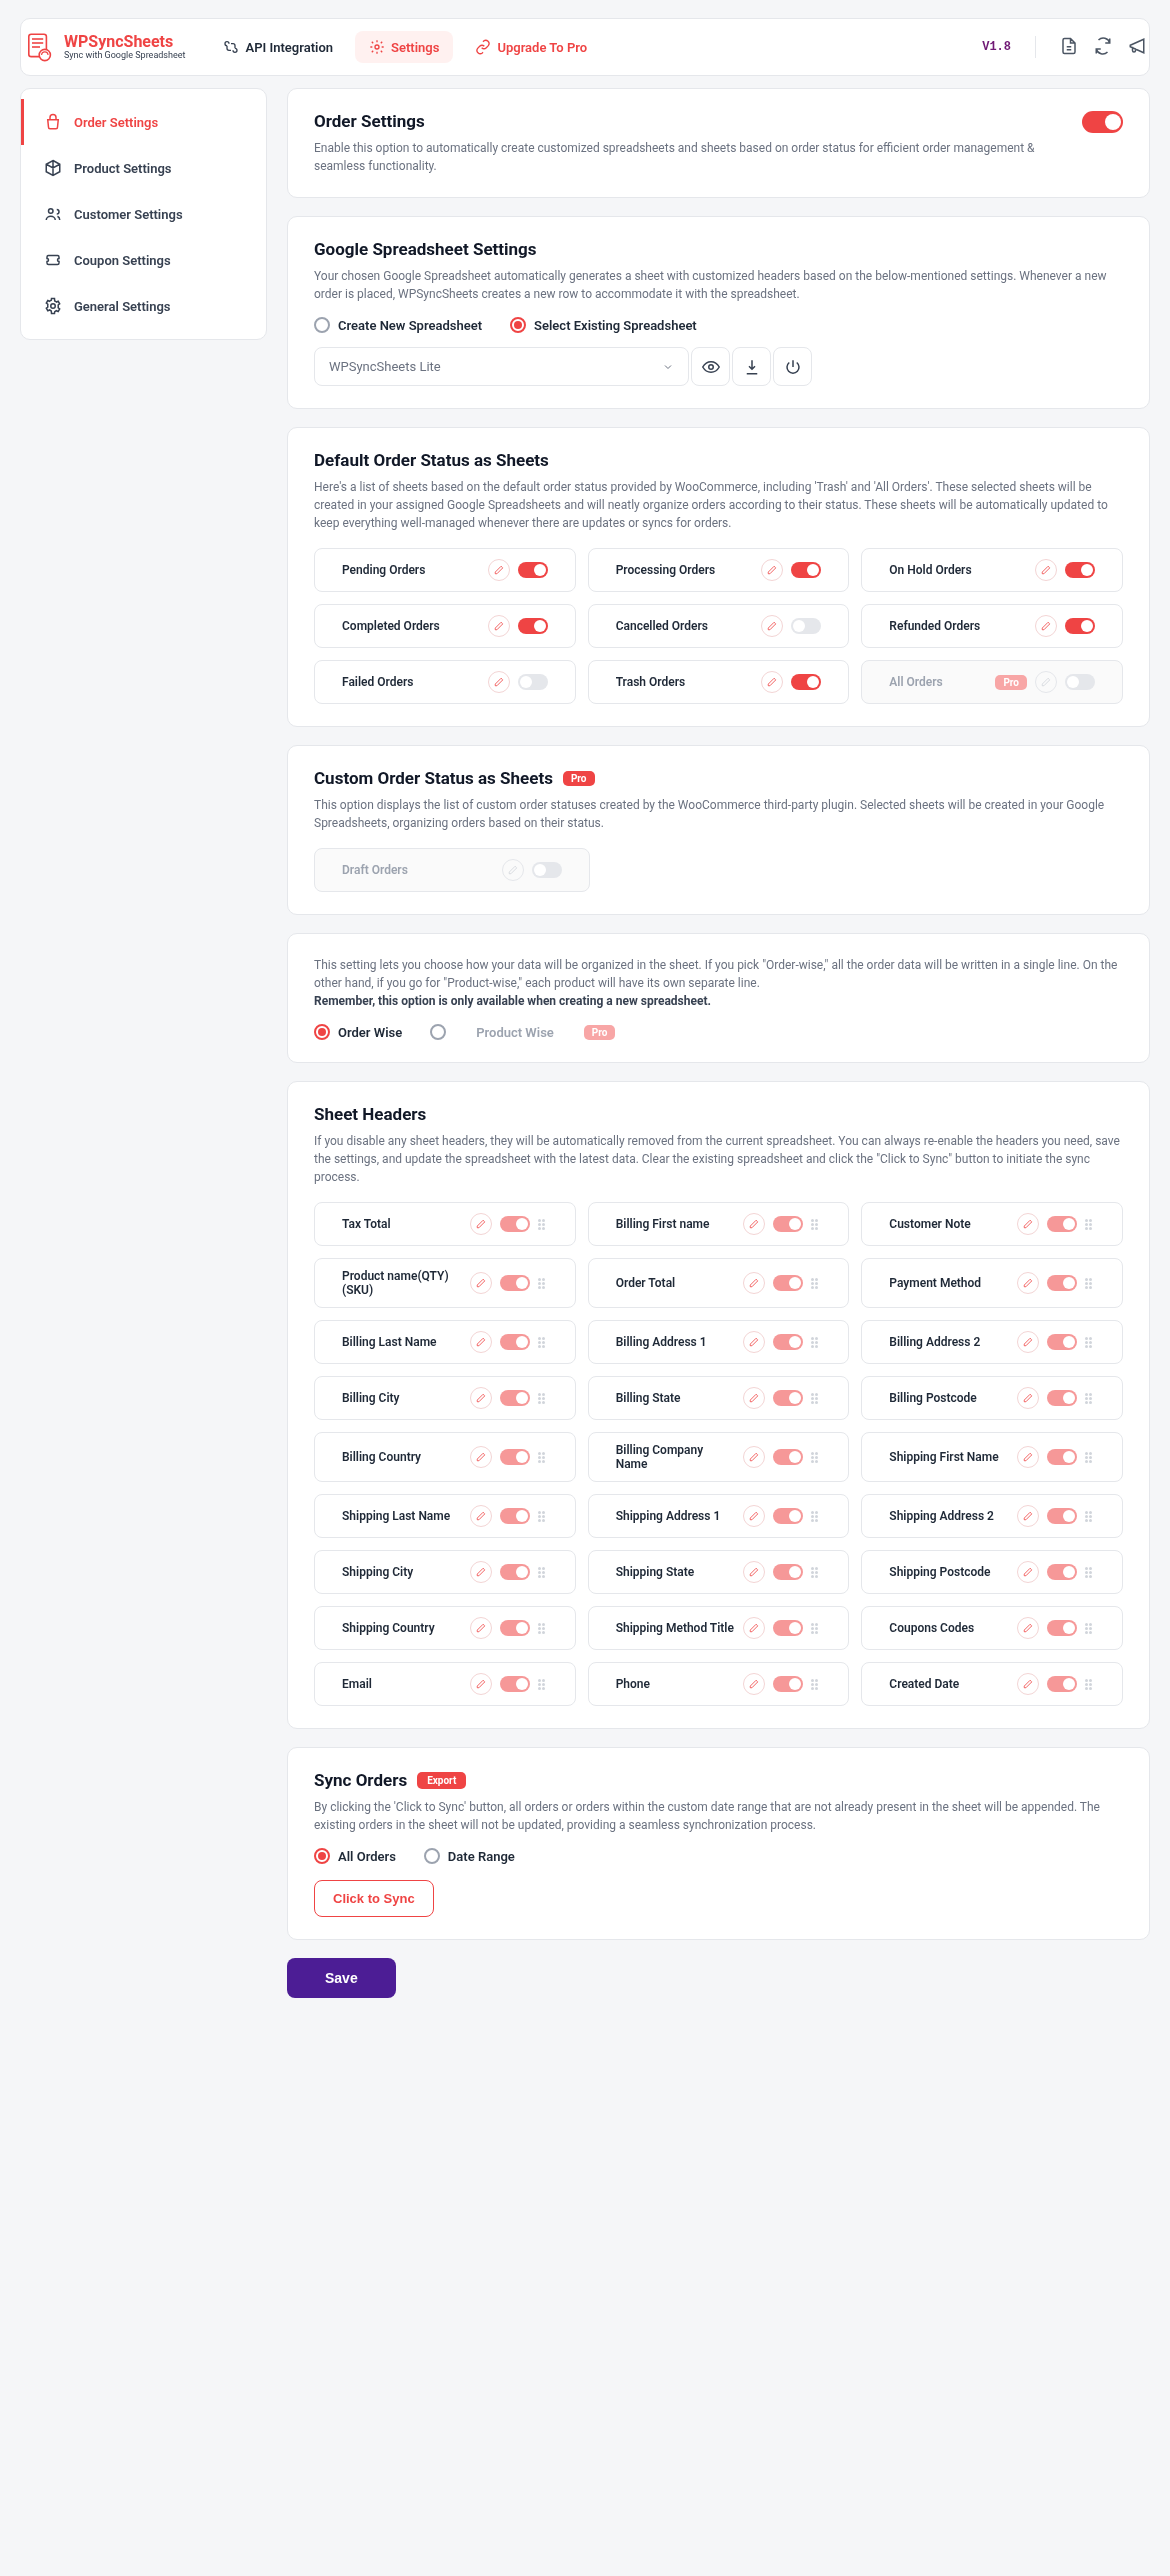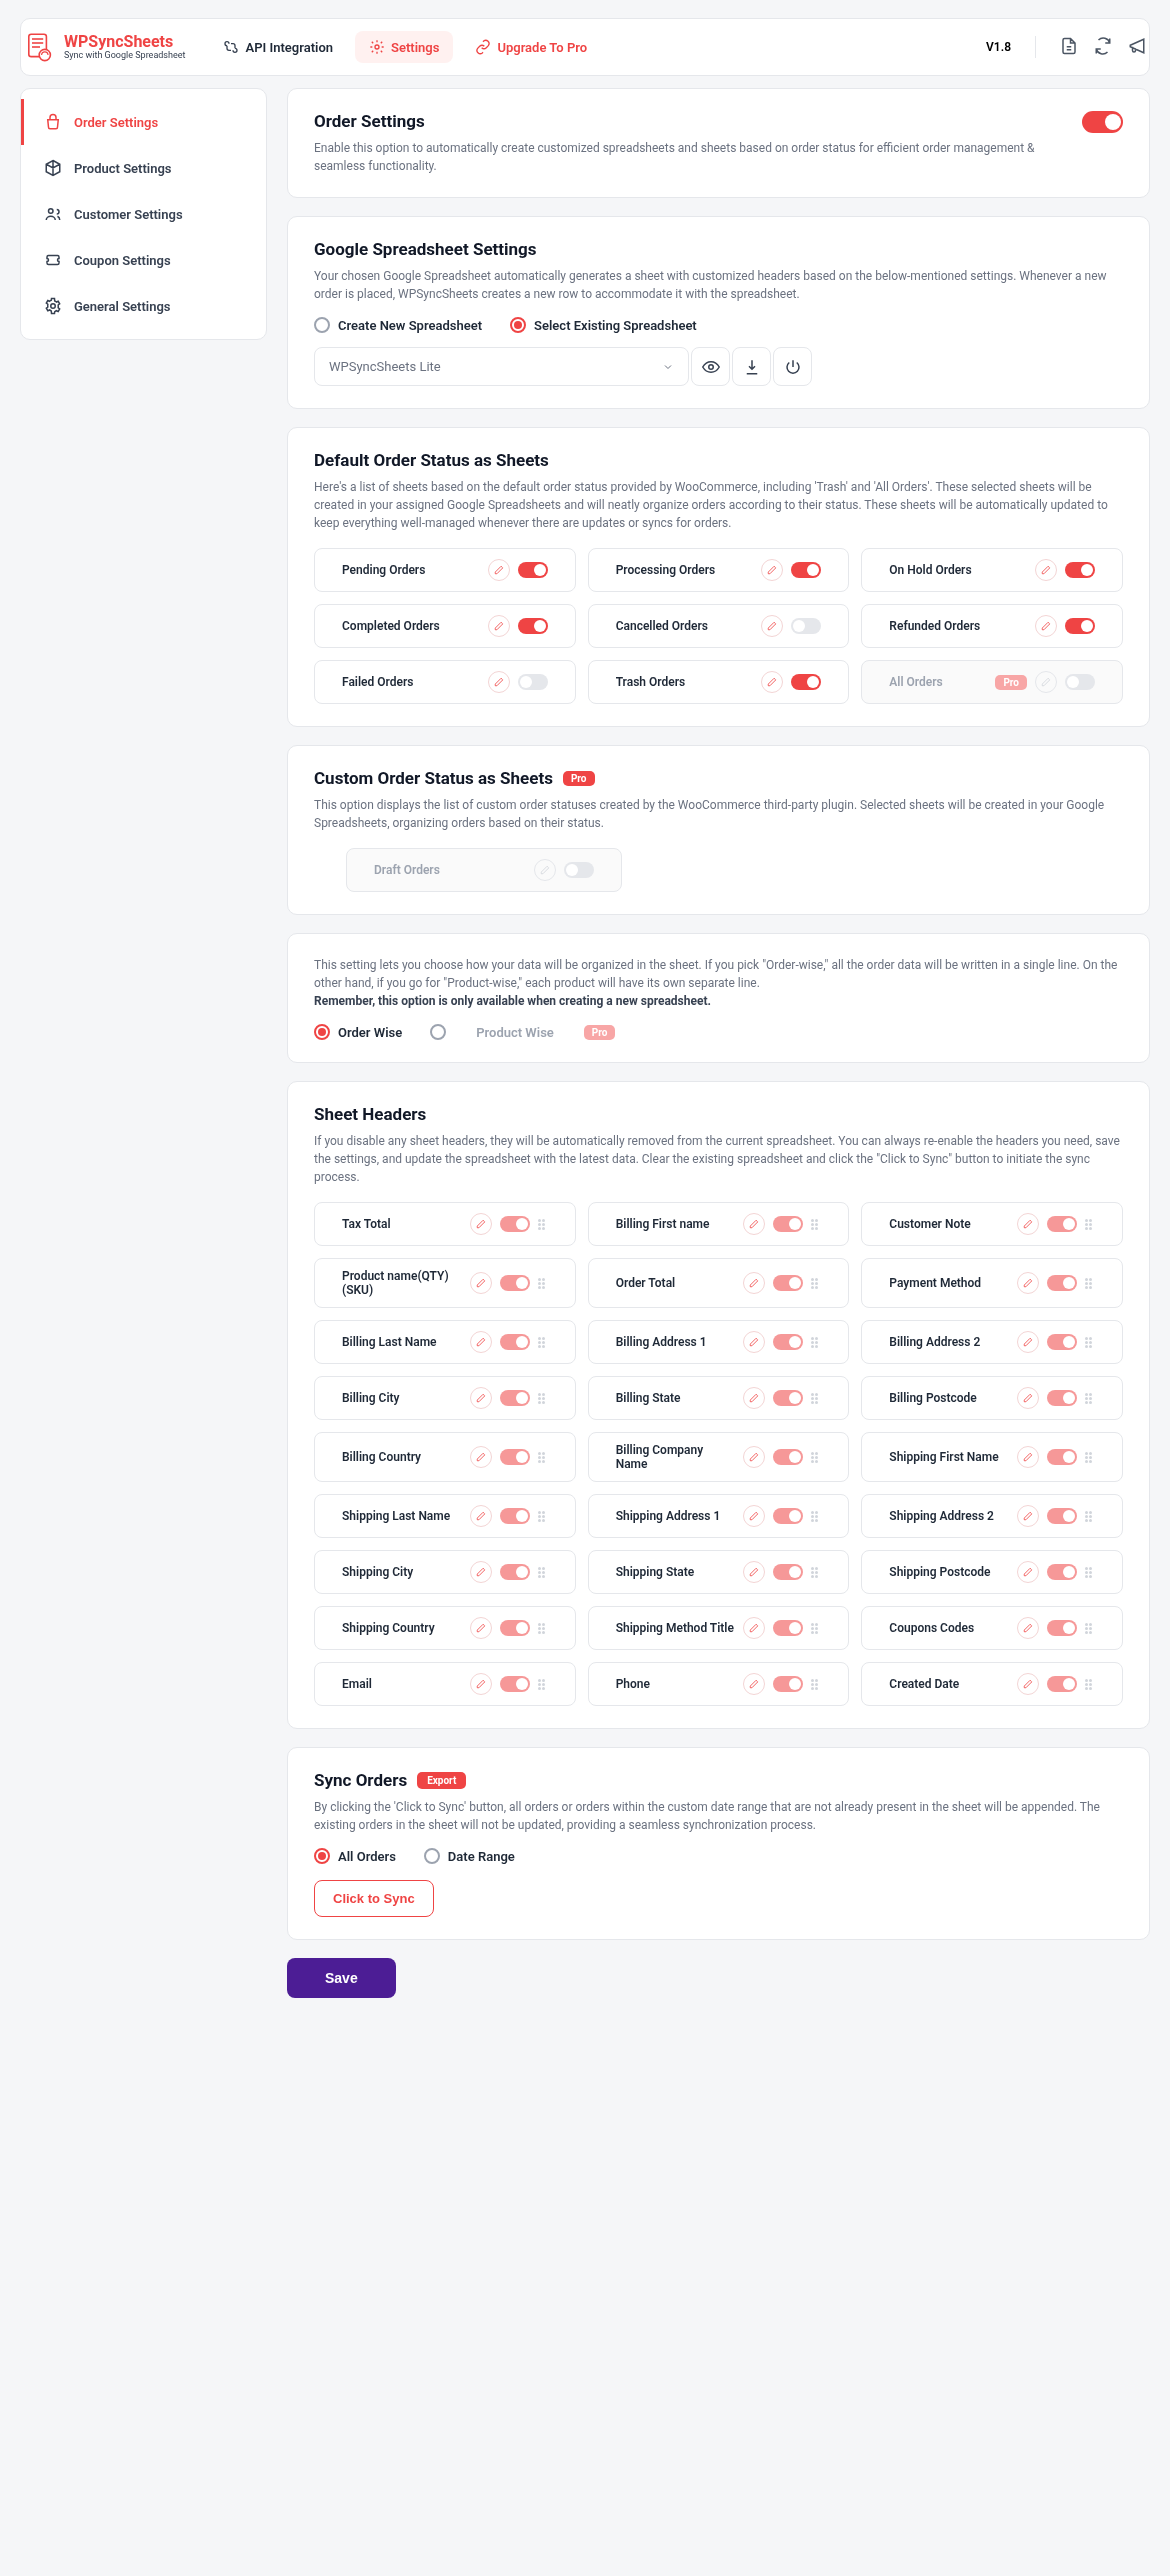--- a/index.html
+++ b/index.html
@@ -34,21 +34,21 @@
       padding: 8px 14px;
       border-radius: 8px;
       font-weight: 600;
       font-size: 13px;
       cursor: pointer;
     }
     .tab.active { background: #fff1f0; color: #ef4444; }
     .tab .ic { width: 16px; height: 16px; }
     .tab-upg { color: #ef4444; }
     .topbar-spacer { flex: 1; }
-    .ver { font-size: 12px; font-weight: 600; color: #000000; }
+    .ver { font-size: 12px; font-weight: 600; color: #701a75; font-family: Liberation Mono, monospace; }
     .divider { width: 1px; height: 22px; background: #e5e7eb; }
     .top-icons { display: flex; gap: 16px; align-items: center; }
     .top-icon { cursor: pointer; color: #4b5563; }
 
     .layout { display: flex; gap: 20px; padding: 0 20px 39px; align-items: flex-start; }
     .sidebar {
       width: 247px;
       background: #fff;
       border: 1px solid #e5e7eb;
       border-radius: 10px;
@@ -99,21 +99,21 @@
       border: 1px solid #e5e7eb;
       border-radius: 8px;
       padding: 10px 14px;
       display: flex; justify-content: space-between; align-items: center;
       font-size: 13px; color: #6b7280;
       cursor: pointer;
     }
     .sq-btn { width: 39px; height: 39px; border: 1px solid #e5e7eb; border-radius: 8px; display: flex; align-items: center; justify-content: center; cursor: pointer; }
 
     .grid3 { display: grid; grid-template-columns: repeat(3, 1fr); gap: 12px; margin-top: 16px; }
-    .grid1 { display: grid; grid-template-columns: 1fr; gap: 12px; margin-top: 16px; margin-left: 32px; }
+    .grid1 { display: grid; grid-template-columns: 1fr; gap: 12px; margin-top: 16px; }
     .chip {
       border: 1px solid #e5e7eb;
       border-radius: 8px;
       padding: 10px 27px;
       display: flex; align-items: center; gap: 8px;
       font-size: 12px; font-weight: 600;
     }
     .chip.disabled { background: #fafafa; color: #9ca3af; }
     .chip.disabled .edit-circ { border-color: #e5e7eb; color: #d1d5db; }
     .chip .label { flex: 1; }

